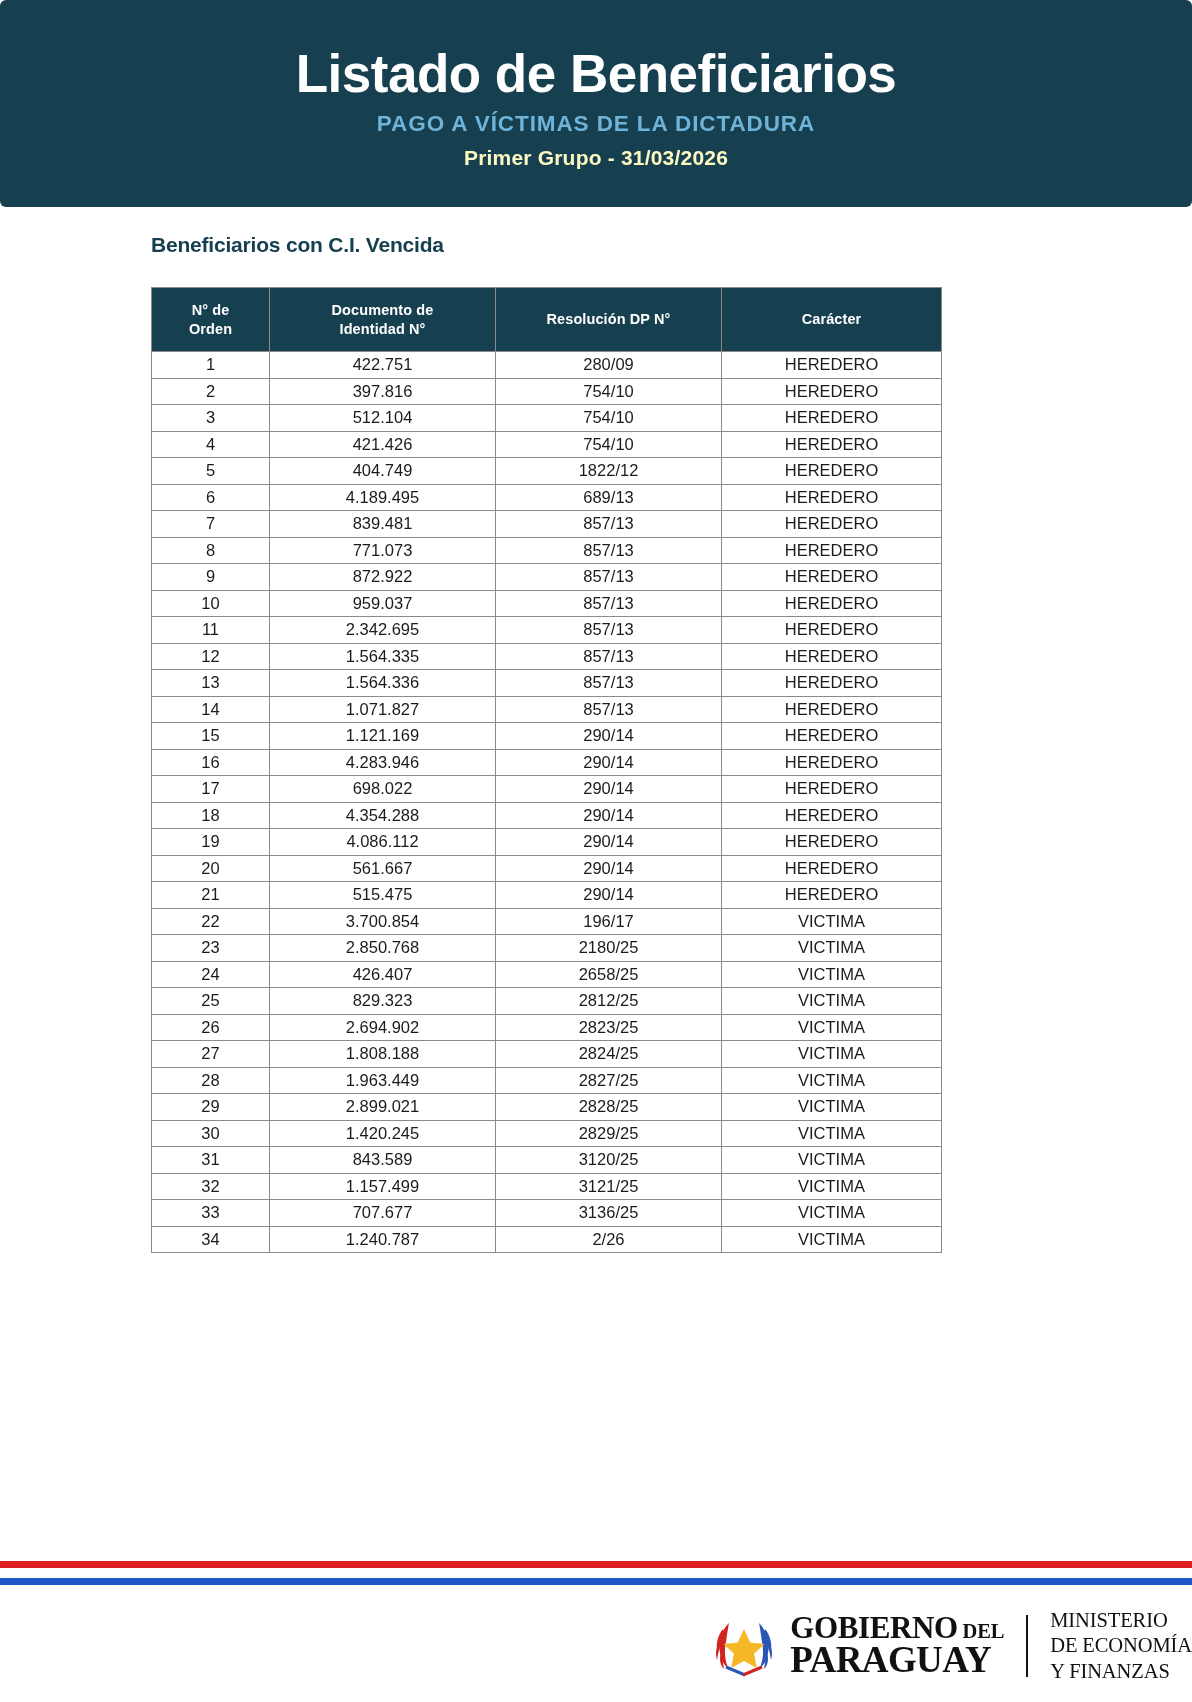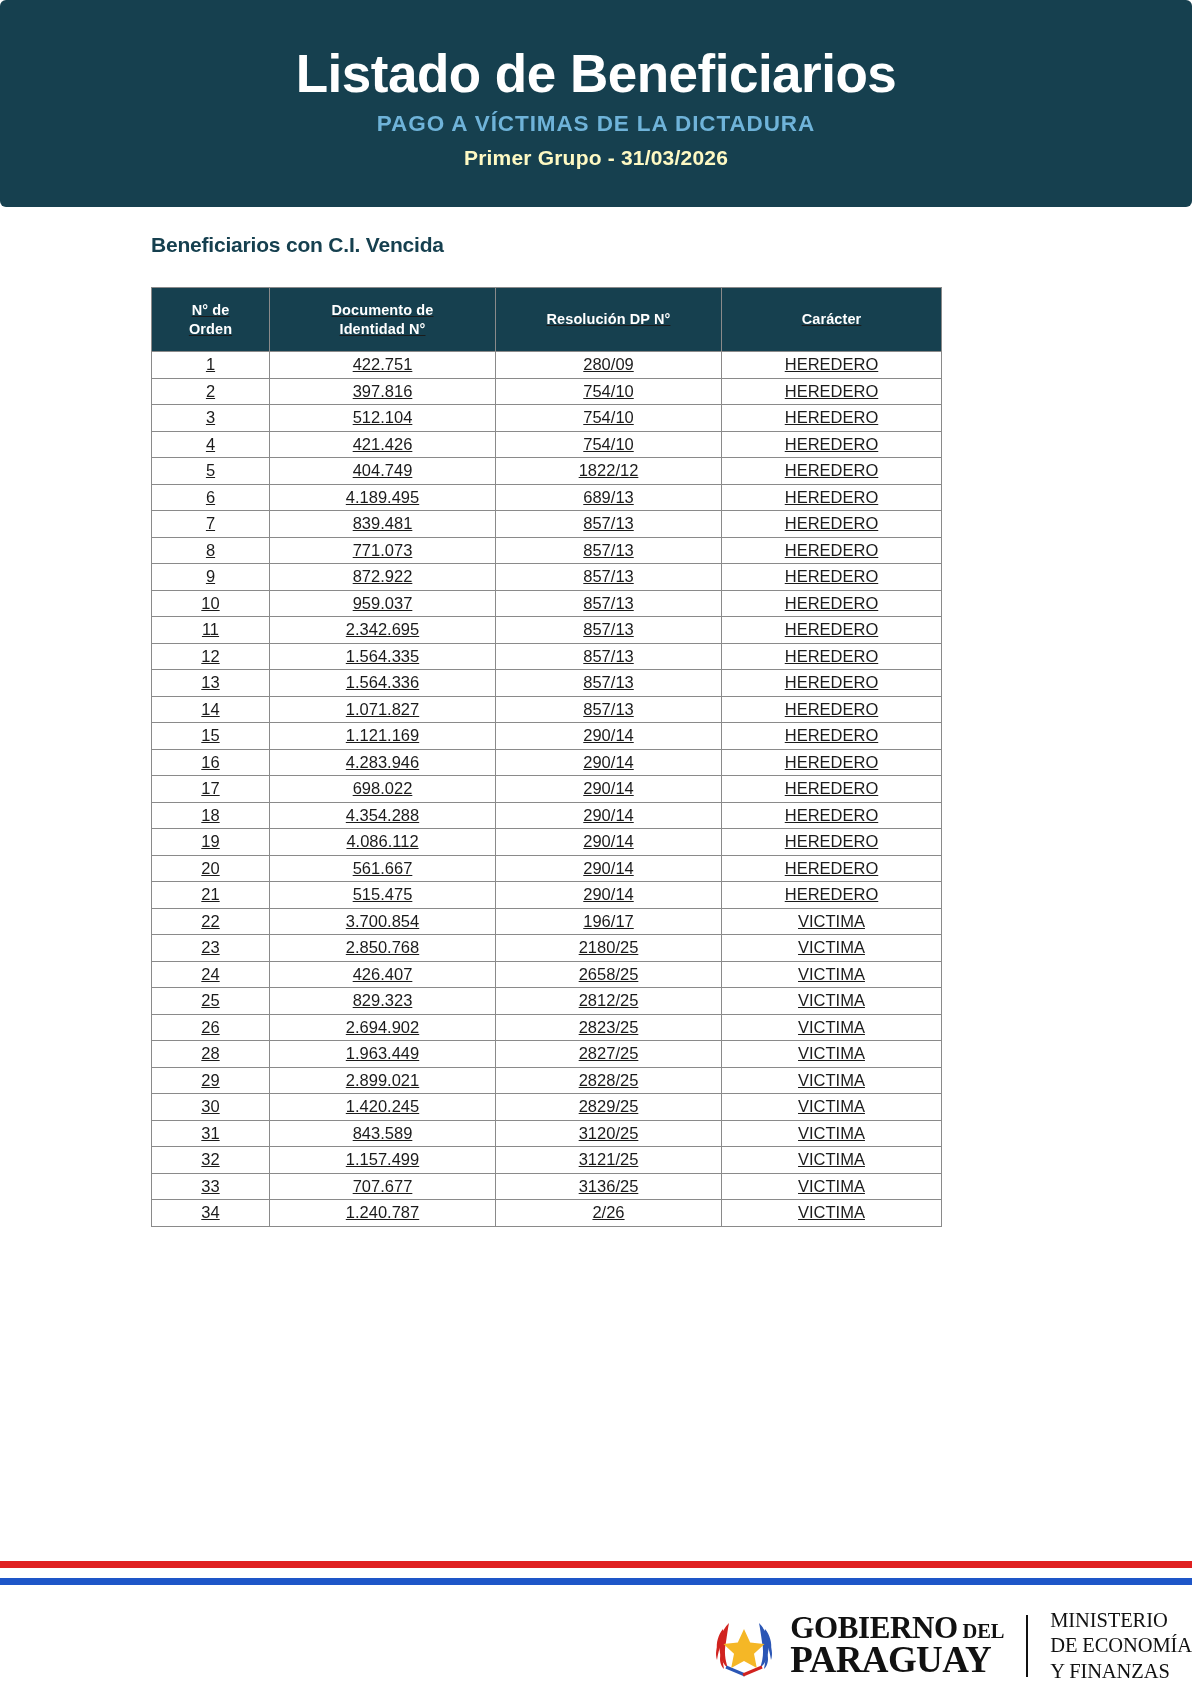--- a/index.html
+++ b/index.html
@@ -72,21 +72,20 @@
   .table-wrap {
     position: absolute;
     top: 287px;
     left: 151px;
     width: 790px;
   }
   table.beneficiaries {
     width: 790px;
     border-collapse: collapse;
     table-layout: fixed;
-    text-decoration: underline;
   }
   table.beneficiaries col.c-order   { width: 118px; }
   table.beneficiaries col.c-doc     { width: 226px; }
   table.beneficiaries col.c-res     { width: 226px; }
   table.beneficiaries col.c-char    { width: 220px; }
 
   table.beneficiaries thead th {
     background: #16404F;
     color: #ffffff;
     font-size: 14.5px;
@@ -362,20 +361,26 @@
         <tr>
           <td>25</td>
           <td>829.323</td>
           <td>2812/25</td>
           <td>VICTIMA</td>
         </tr>
         <tr>
           <td>26</td>
           <td>2.694.902</td>
           <td>2823/25</td>
+          <td>VICTIMA</td>
+        </tr>
+        <tr>
+          <td>27</td>
+          <td>1.808.188</td>
+          <td>2824/25</td>
           <td>VICTIMA</td>
         </tr>
         <tr>
           <td>28</td>
           <td>1.963.449</td>
           <td>2827/25</td>
           <td>VICTIMA</td>
         </tr>
         <tr>
           <td>29</td>

